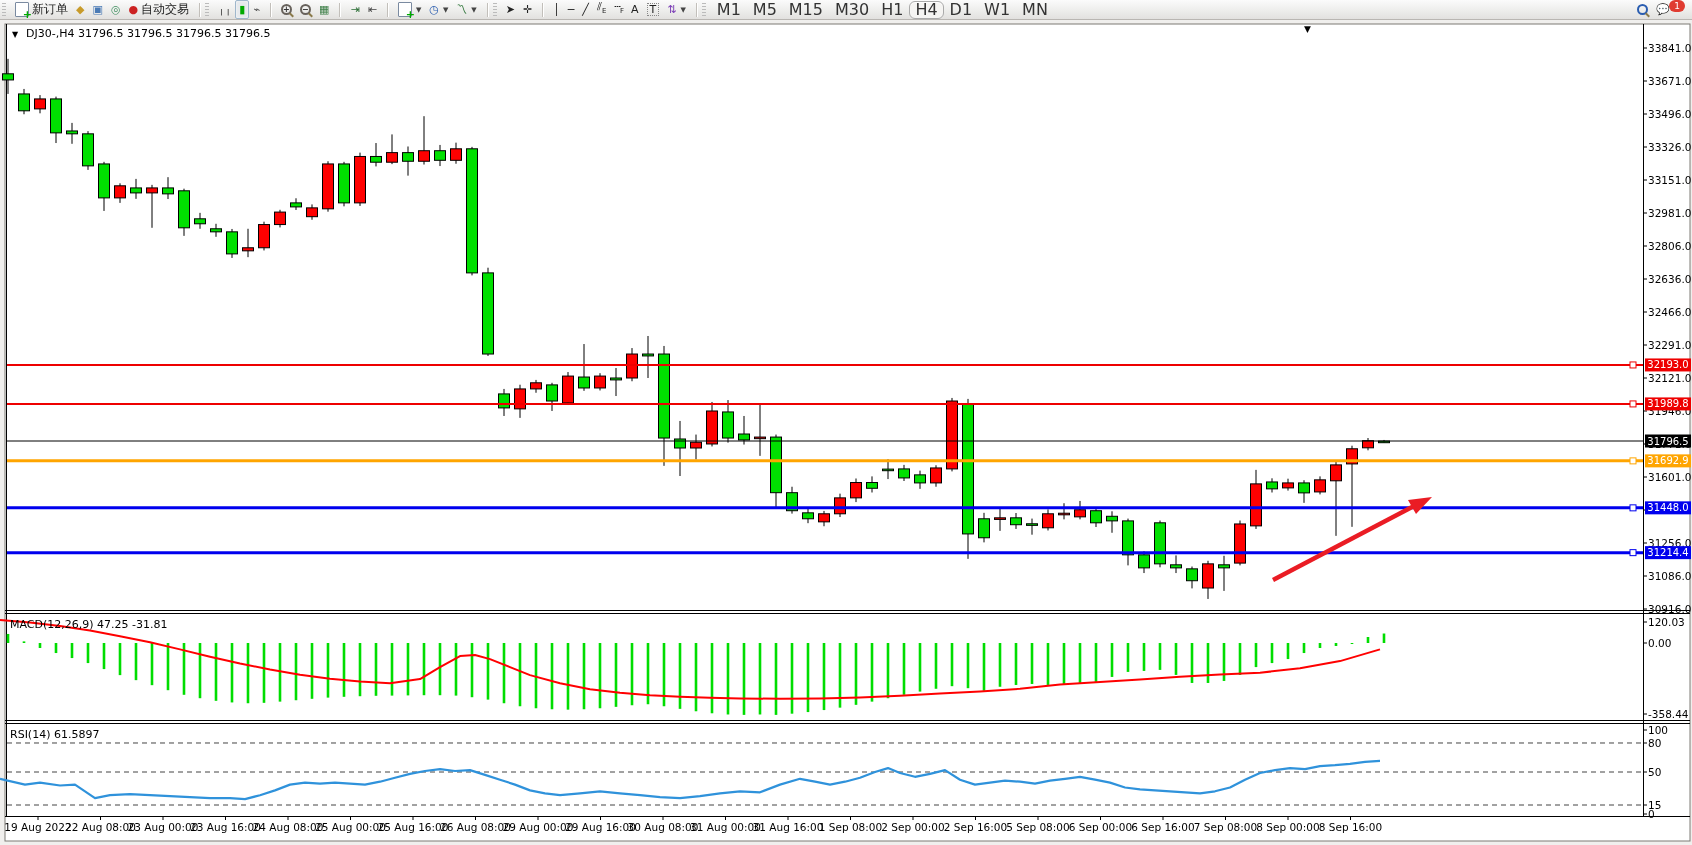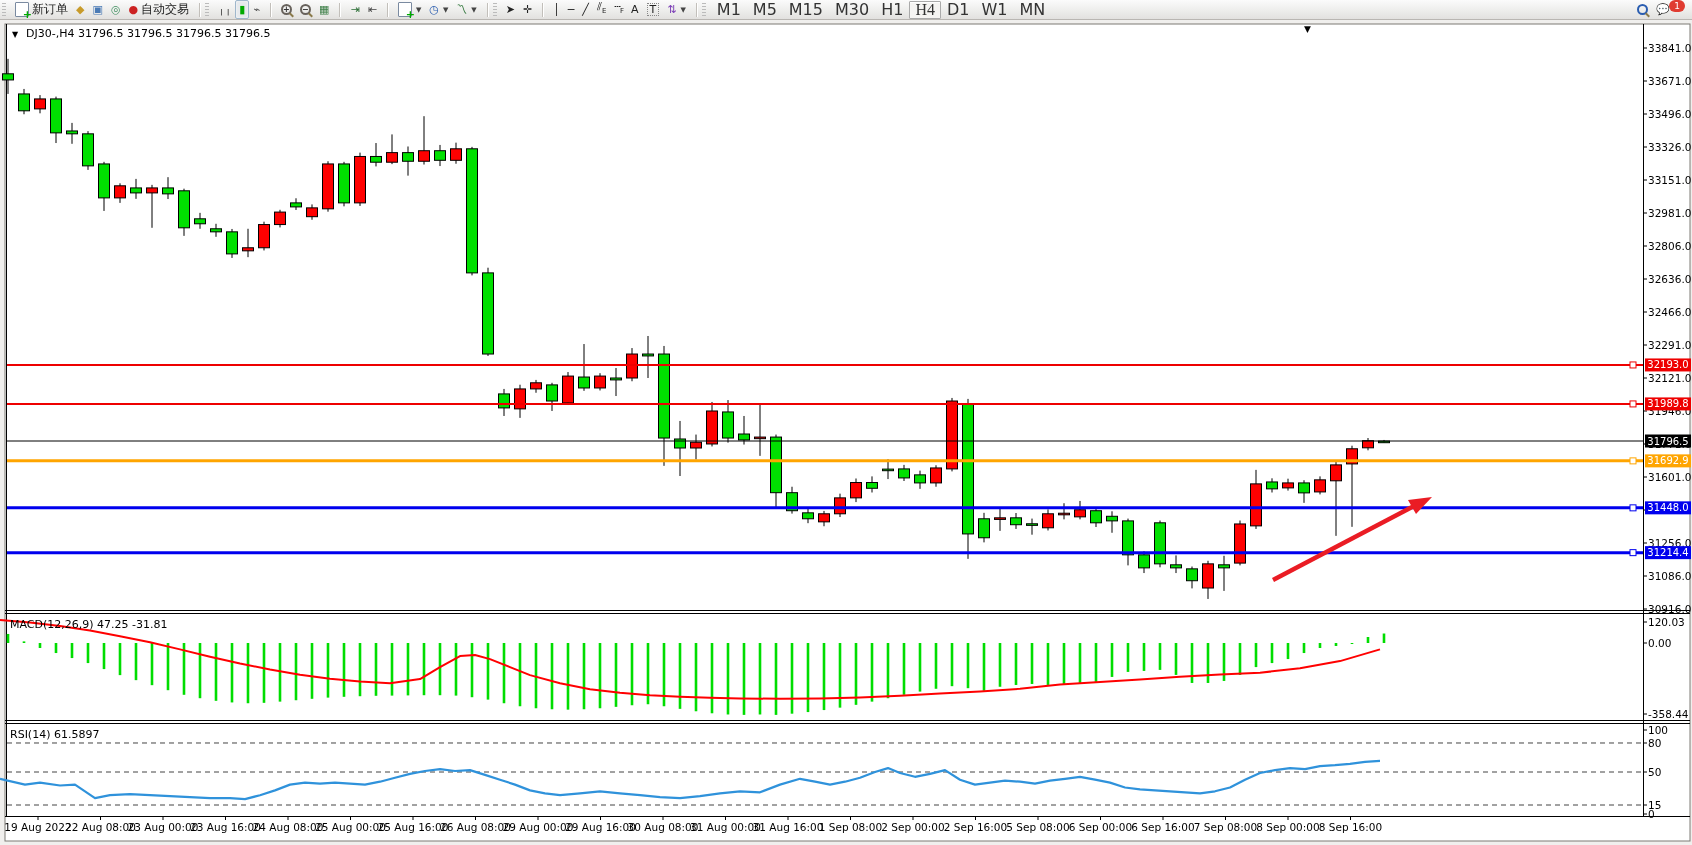--- a/index.html
+++ b/index.html
@@ -8,21 +8,21 @@
   #toolbar{position:absolute;left:0;top:0;width:1692px;height:19px;
     background:linear-gradient(#fbfbfb,#ececea 60%,#e2e1df);border-bottom:1px solid #b9b6b2;
     display:flex;align-items:center;font-size:12px;color:#222;user-select:none;}
   .tb-group{display:flex;align-items:center;height:19px;padding:0 3px;}
   .tb-sep{width:1px;height:14px;background:#c2bfba;margin:0 3px;box-shadow:1px 0 0 #fff;}
   .grip{width:4px;height:14px;margin:0 2px;background:repeating-linear-gradient(#bbb,#bbb 1px,transparent 1px,transparent 3px);}
   .tb-btn{display:inline-flex;align-items:center;gap:3px;height:17px;padding:0 3px;border:1px solid transparent;border-radius:2px;cursor:default;}
   .tb-btn.active{background:#e6e9ec;border-color:#9fb7cc;box-shadow:inset 0 0 2px #fff;}
   .tb-btn .glyph{font-size:11px;line-height:11px;}
   .tf{padding:0 5px;height:16px;display:inline-flex;align-items:center;font-size:16px;color:#333;border:1px solid transparent;}
-  .tf.active{background:#f5f4f2;border-color:#aaa;border-radius:1px;box-shadow:inset 0 1px 1px #fff;font-family:Liberation Serif, serif;}
+  .tf.active{background:#f5f4f2;border-color:#aaa;border-radius:6px;box-shadow:inset 0 1px 1px #fff;}
   .caret{font-size:7px;color:#444;margin-left:1px;}
   .doc-ic{position:relative;width:12px;height:13px;background:#fff;border:1px solid #7a8aa0;border-radius:1px;}
   .doc-ic::after{content:"+";position:absolute;right:-4px;bottom:-4px;color:#0a0;font-weight:bold;font-size:11px;line-height:10px;}
   .lens{position:relative;width:7px;height:7px;border:2px solid #68625c;border-radius:50%;}
   .lens::after{content:"";position:absolute;width:5px;height:2px;background:#8a7a4a;transform:rotate(45deg);left:6px;top:8px;}
   .lens .pm{position:absolute;left:0;top:-1px;font-size:8px;font-weight:bold;color:#333;}
   .badge{min-width:12px;height:12px;border-radius:7px;background:#e03c31;color:#fff;font-size:9px;
     display:inline-flex;align-items:center;justify-content:center;padding:0 2px;margin-left:-4px;margin-top:-8px;}
   .mini{font-size:12px;line-height:12px;}
   

